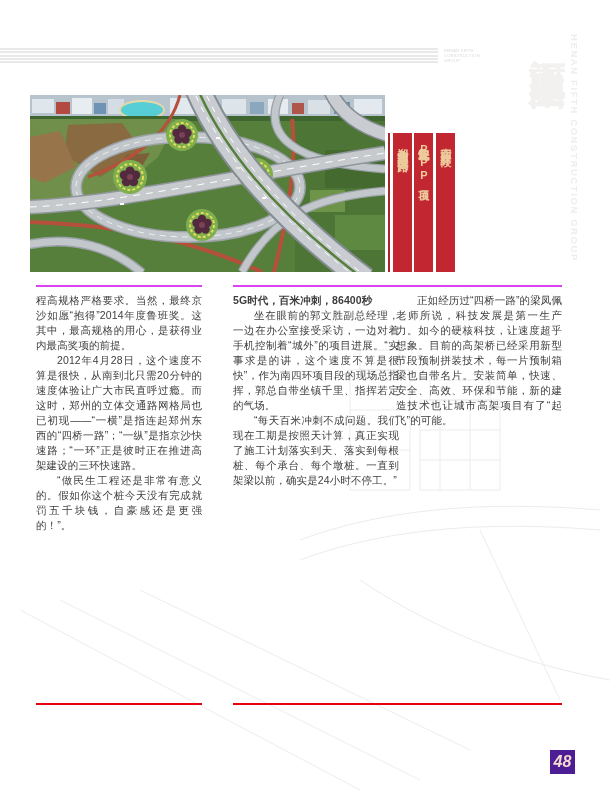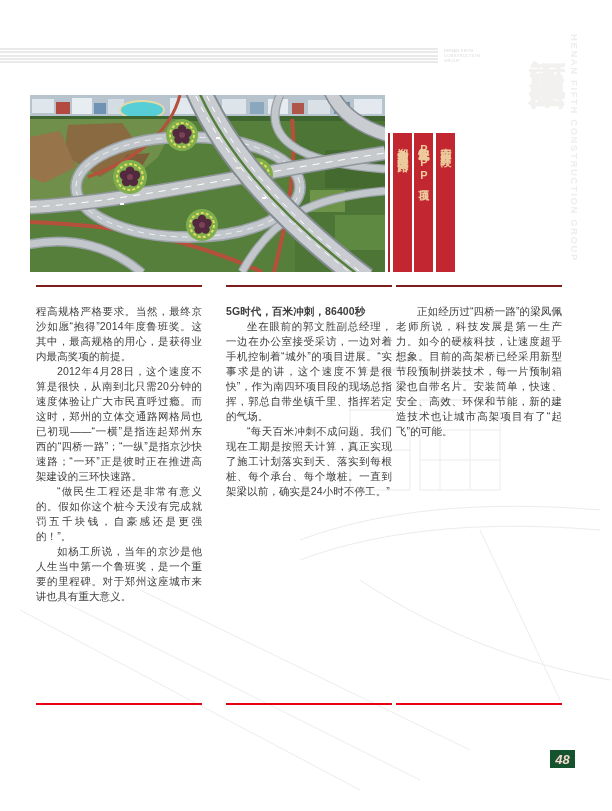--- a/index.html
+++ b/index.html
@@ -36,39 +36,39 @@
     padding-top:6px;box-sizing:border-box;letter-spacing:2px;text-align:left;
   }
   .banner-1{left:393px;letter-spacing:1.5px;}
   .banner-2{left:414px;letter-spacing:0.8px;}
   .banner-3{left:436px;letter-spacing:2px;}
   
   .sketch{position:absolute;left:0;top:280px;width:612px;height:520px;z-index:0;}
   
   .col{
     position:absolute;top:285px;width:166px;height:420px;box-sizing:border-box;
-    border-top:2px solid #7f1d1d;border-bottom:2px solid #e60012;
-    padding-top:17px;overflow:hidden;z-index:1;background:transparent;
+    border-top:2px solid #d946ef;border-bottom:2px solid #e60012;
+    padding-top:6px;overflow:hidden;z-index:1;background:transparent;
   }
   .col-1{left:36px;}
-  .col-2{left:226px;}
+  .col-2{left:233px;}
   .col-3{left:396px;}
   .col p{
     margin:0;font-size:10.5px;line-height:15px;color:#3d3d3d;
     text-align:justify;text-justify:inter-character;letter-spacing:0.1px;
   }
   .col p.ind{text-indent:2em;}
   .col-heading{
     margin:0 0 1px 0;font-size:11px;font-weight:bold;color:#e60012;
     text-align:center;line-height:16px;letter-spacing:0.5px;
   }
   
   .pagenum{
-    position:absolute;left:550px;top:750px;width:25px;height:18px;background:#14532d;
-    color:#f7d9ce;font-size:13px;font-style:italic;font-weight:bold;
+    position:absolute;left:550px;top:750px;width:25px;height:24px;background:#4c1d95;
+    color:#f7d9ce;font-size:16px;font-style:italic;font-weight:bold;
     display:flex;align-items:center;justify-content:center;z-index:2;
   }
 </style>
 </head>
 <body>
 
 <div class="page">
 
   <div class="header-stripes"></div>
   <div class="header-logo">HENAN FIFTH CONSTRUCTION GROUP</div>
@@ -208,21 +208,20 @@
       <line x1="140" y1="310" x2="470" y2="470"></line>
       <path d="M360,300 C420,340 500,380 610,400"></path>
       <line x1="480" y1="250" x2="560" y2="420"></line>
     </g>
   </svg>
 
   <div class="col col-1">
     <p>程高规格严格要求。当然，最终京沙如愿“抱得”2014年度鲁班奖。这其中，最高规格的用心，是获得业内最高奖项的前提。</p>
     <p class="ind">2012年4月28日，这个速度不算是很快，从南到北只需20分钟的速度体验让广大市民直呼过瘾。而这时，郑州的立体交通路网格局也已初现——“一横”是指连起郑州东西的“四桥一路”；“一纵”是指京沙快速路；“一环”正是彼时正在推进高架建设的三环快速路。</p>
     <p class="ind">“做民生工程还是非常有意义的。假如你这个桩今天没有完成就罚五千块钱，自豪感还是更强的！”。</p>
-    <p class="ind">如杨工所说，当年的京沙是他人生当中第一个鲁班奖，是一个重要的里程碑。对于郑州这座城市来讲也具有重大意义。</p>
   </div>
 
   <div class="col col-2">
     <p class="col-heading">5G时代，百米冲刺，86400秒</p>
     <p class="ind">坐在眼前的郭文胜副总经理，一边在办公室接受采访，一边对着手机控制着“城外”的项目进展。“实事求是的讲，这个速度不算是很快”，作为南四环项目段的现场总指挥，郭总自带坐镇千里、指挥若定的气场。</p>
     <p class="ind">“每天百米冲刺不成问题。我们现在工期是按照天计算，真正实现了施工计划落实到天、落实到每根桩、每个承台、每个墩桩。一直到架梁以前，确实是24小时不停工。”</p>
   </div>
 
   <div class="col col-3">
     <p class="ind">正如经历过“四桥一路”的梁凤佩老师所说，科技发展是第一生产力。如今的硬核科技，让速度超乎想象。目前的高架桥已经采用新型节段预制拼装技术，每一片预制箱梁也自带名片。安装简单，快速、安全、高效、环保和节能，新的建造技术也让城市高架项目有了“起飞”的可能。</p>

